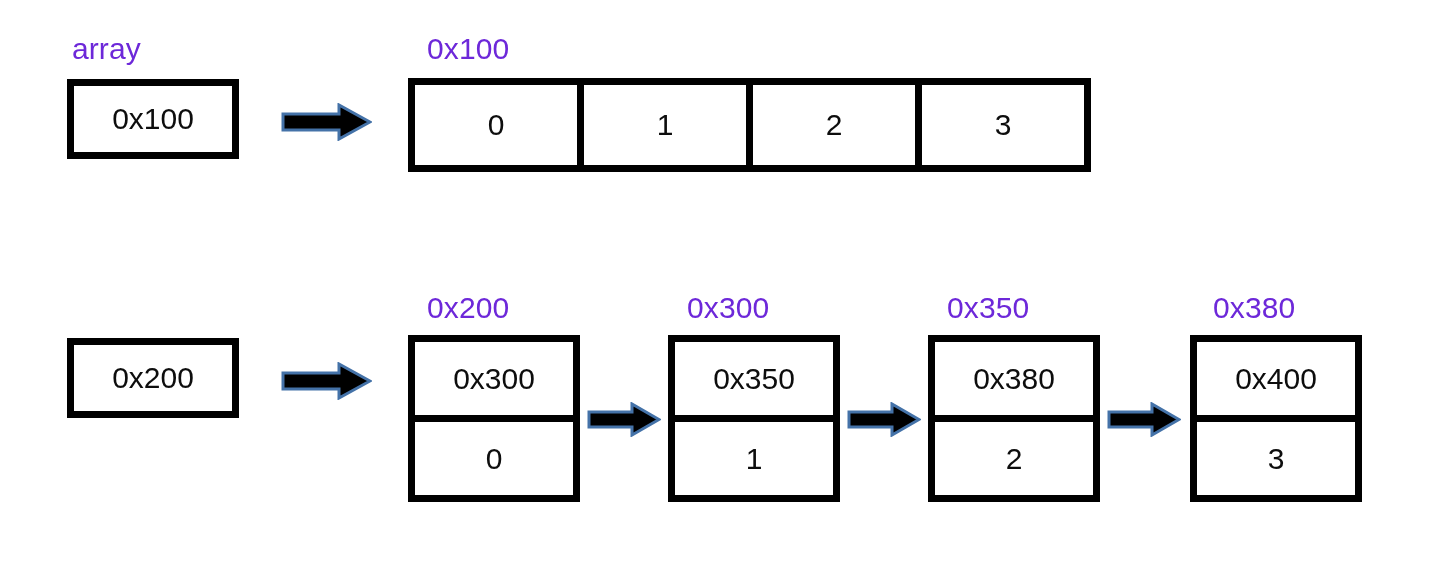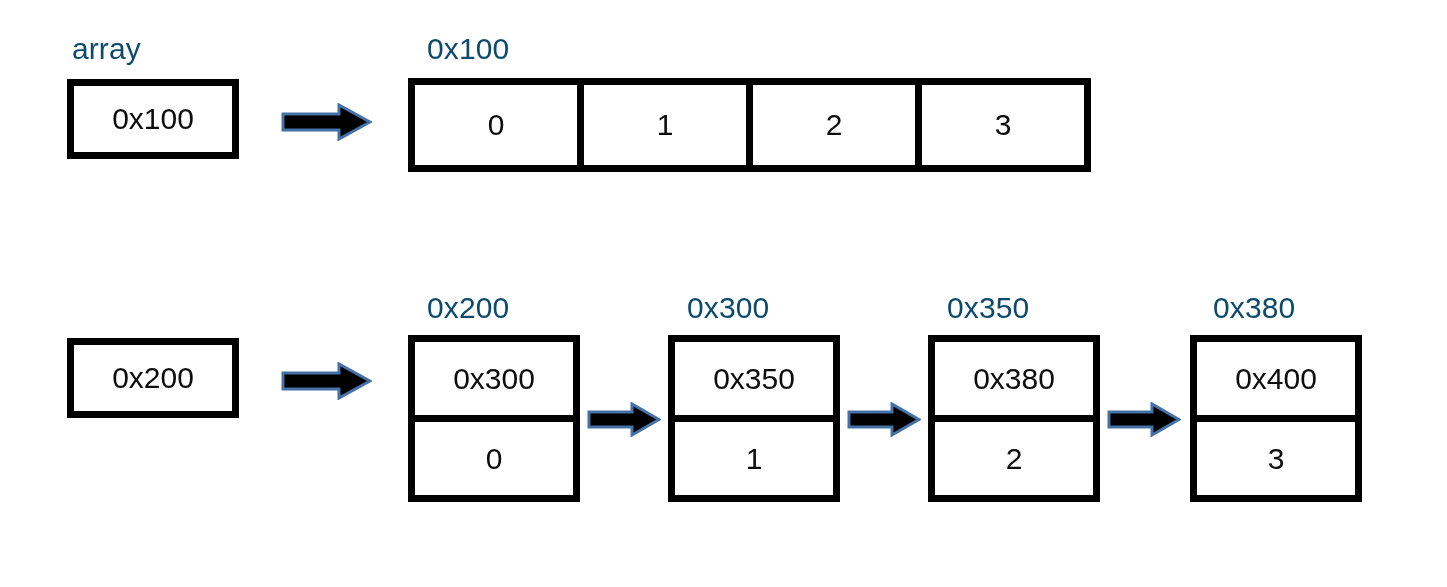--- a/index.html
+++ b/index.html
@@ -21,21 +21,21 @@
   .canvas {
     position: absolute;
     inset: 0;
   }
 
   
   .caption {
     position: absolute;
     font-size: 30px;
     line-height: 34px;
-    color: #0c4a6e;
+    color: #6d28d9;
     white-space: nowrap;
     letter-spacing: 0.1px;
   }
 
   
   .box {
     position: absolute;
     box-sizing: border-box;
     background: #ffffff;
     border: 7px solid #000000;

